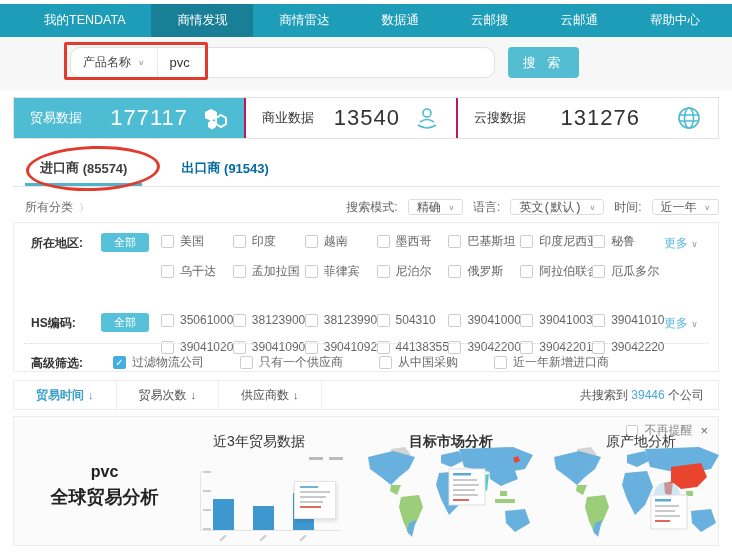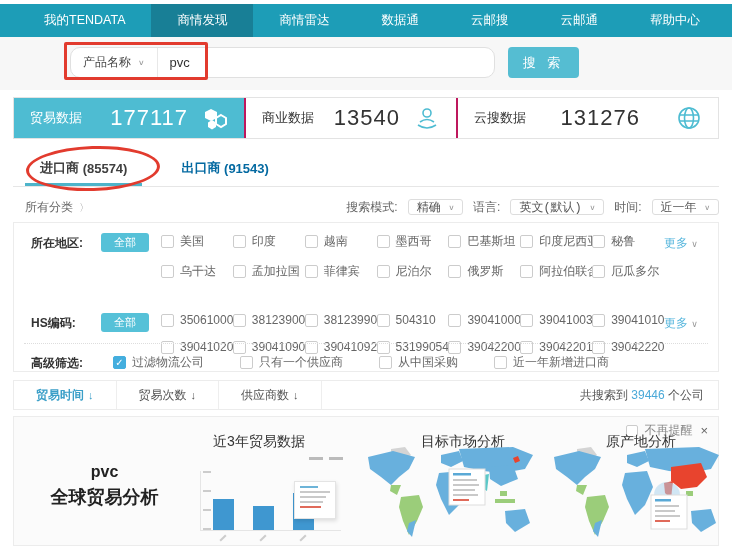--- a/index.html
+++ b/index.html
@@ -305,21 +305,21 @@
         <label class="cb">
             <span class="box"></span>
             <span>39041090</span>
           </label>
         <label class="cb">
             <span class="box"></span>
             <span>39041092</span>
           </label>
         <label class="cb">
             <span class="box"></span>
-            <span>53199054</span>
+            <span>44138355</span>
           </label>
         <label class="cb">
             <span class="box"></span>
             <span>39042200</span>
           </label>
         <label class="cb">
             <span class="box"></span>
             <span>39042201</span>
           </label>
         <label class="cb">
@@ -375,21 +375,21 @@
   </div>
 
   <div class="analysis">
     <div class="dismiss">
       <span class="box"></span>
       <span>不再提醒</span>
       <span class="x">×</span>
     </div>
 
     <div class="sec-title" style="left:245px;">近3年贸易数据</div>
-    <div class="sec-title" style="left:449px;">目标市场分析</div>
+    <div class="sec-title" style="left:437px;font-weight:bold;">目标市场分析</div>
     <div class="sec-title" style="left:627px;">原产地分析</div>
 
     <div class="big-title">
       <div class="p">pvc</div>
       <div class="s">全球贸易分析</div>
     </div>
 
     <div class="mini-chart">
       <div class="legend-dash" style="right:28px;width:14px;"></div>
       <div class="legend-dash" style="right:8px;width:14px;"></div>

